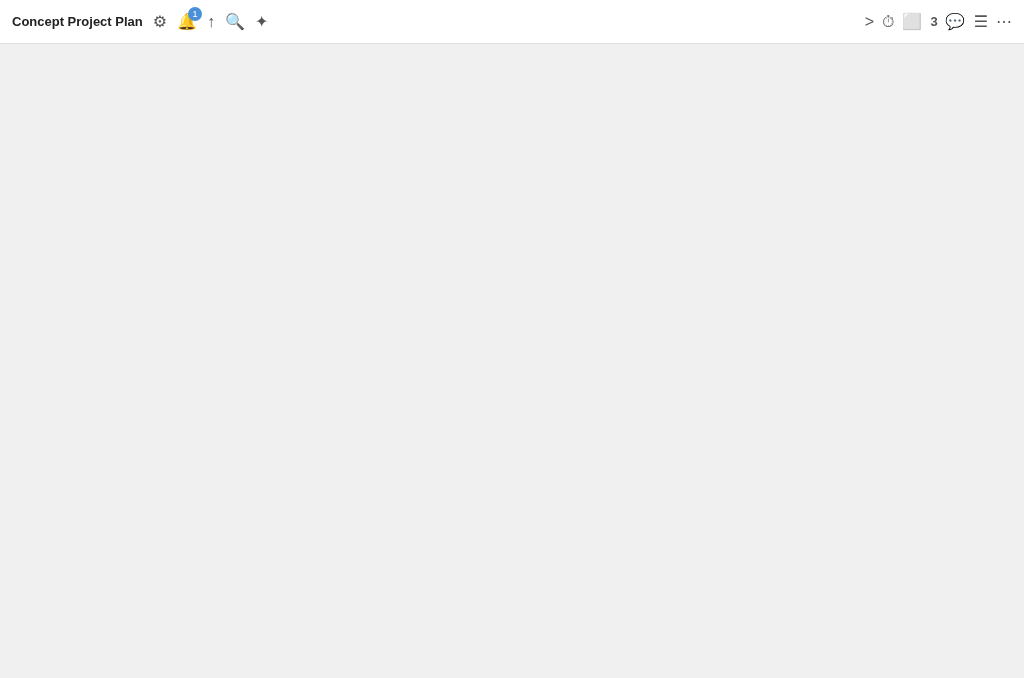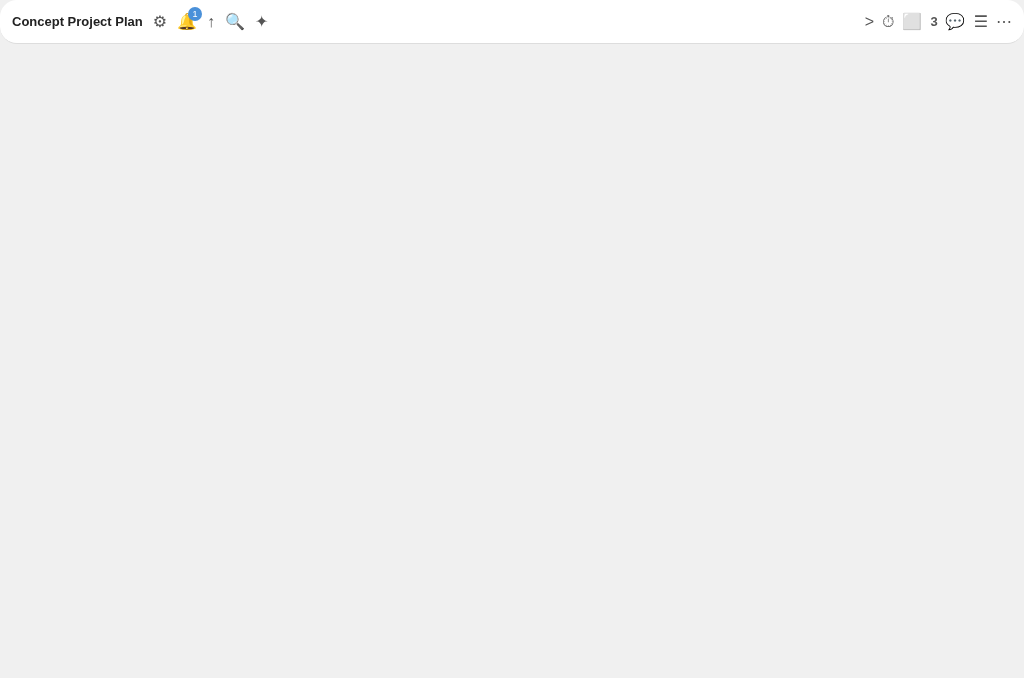--- a/index.html
+++ b/index.html
@@ -16,21 +16,20 @@
       display: flex;
       align-items: center;
       justify-content: space-between;
       background: #fff;
       border-bottom: 1px solid #ddd;
       padding: 0 12px;
       height: 44px;
       position: fixed;
       top: 0; left: 0; right: 0;
       z-index: 100;
-      border-radius: 17px;
     }
     #topbar-left {
       display: flex;
       align-items: center;
       gap: 10px;
     }
     #topbar-title {
       font-size: 13px;
       font-weight: 600;
       color: #222;

